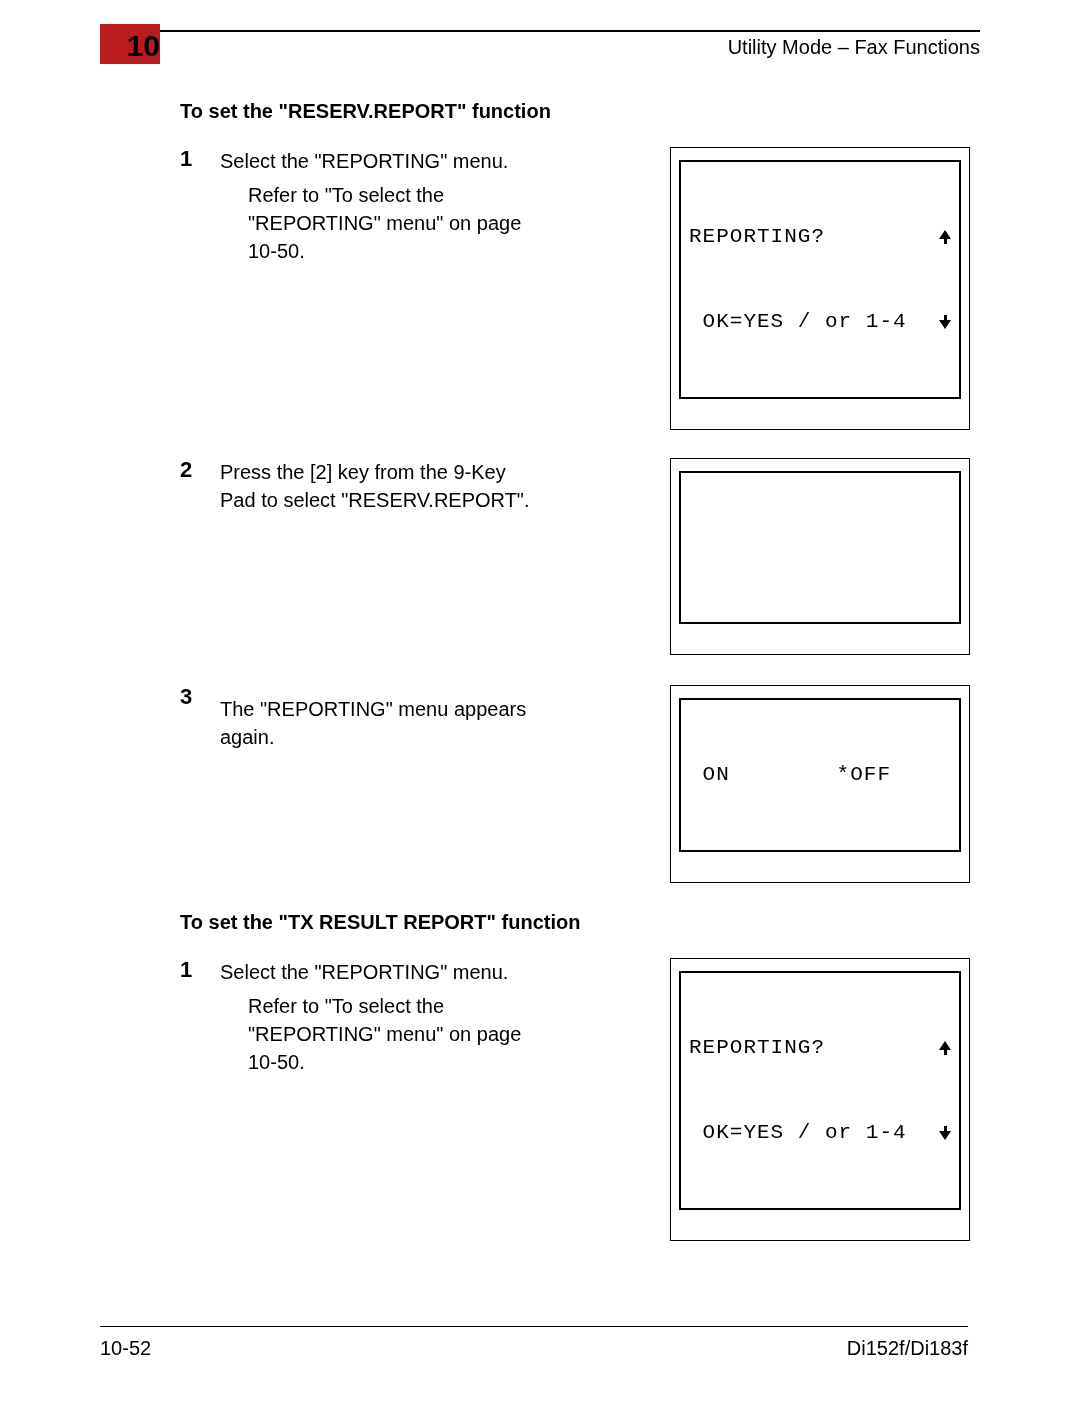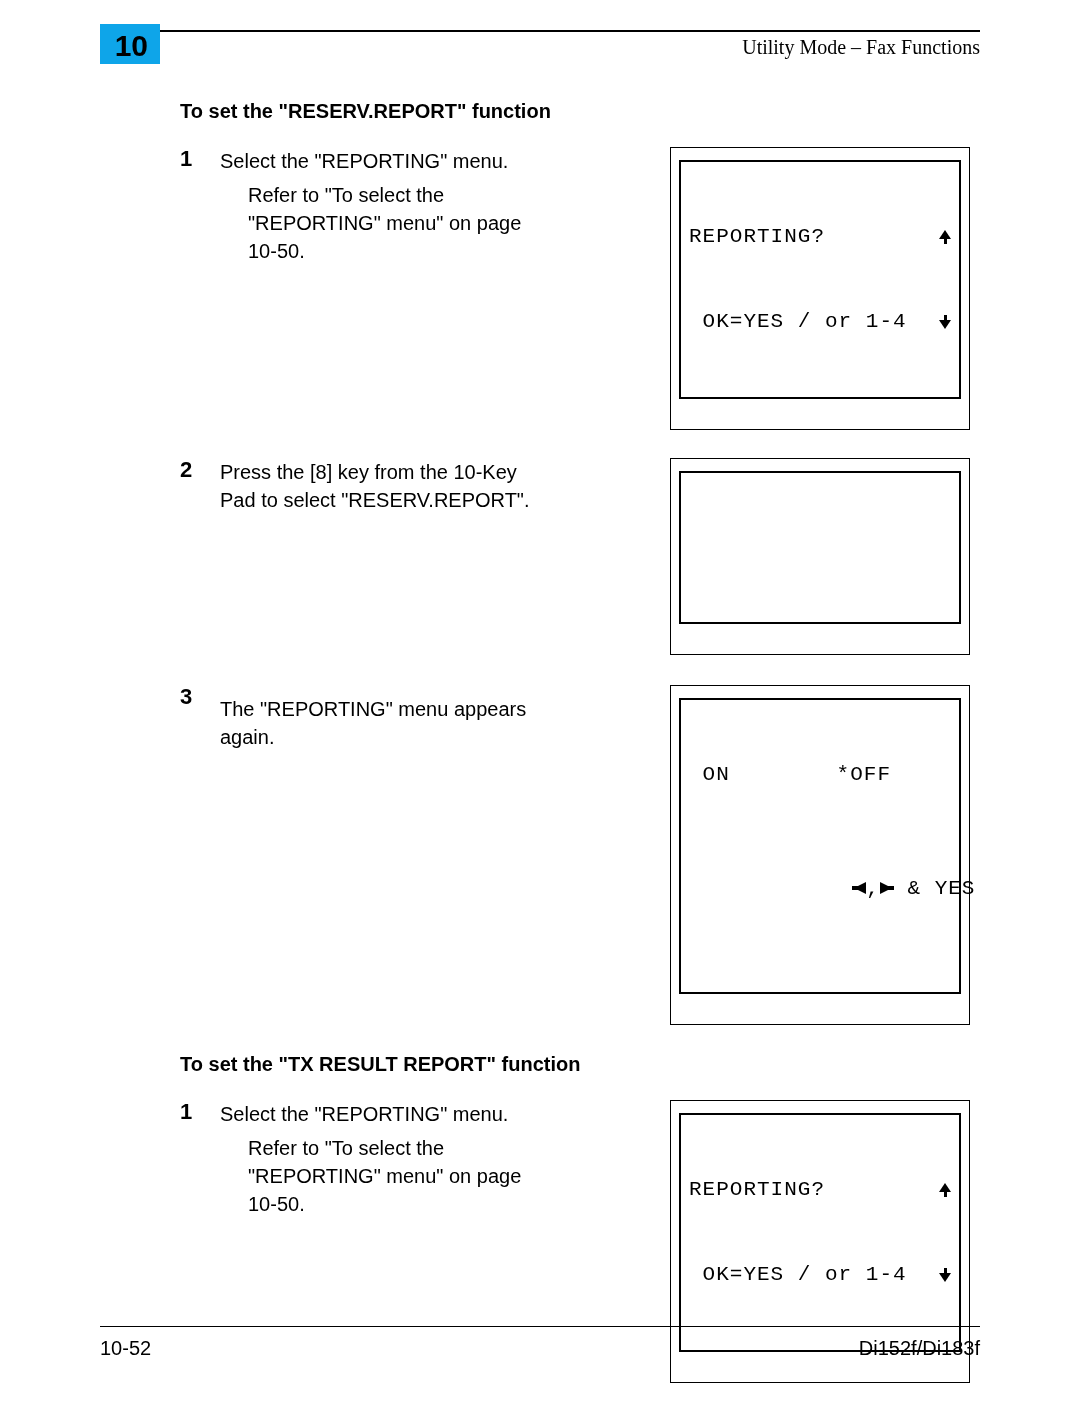--- a/index.html
+++ b/index.html
@@ -23,33 +23,32 @@
     border: none;
     border-top: 2px solid #000;
     margin: 0;
   }
   .chapter-box {
     position: absolute;
     left: 0;
     top: -6px;
     width: 60px;
     height: 40px;
-    background: #0ea5e9;
+    background: #b91c1c;
     font-size: 30px;
     font-weight: bold;
     text-align: right;
-    padding-right: 12px;
+    padding-right: 0;
     line-height: 44px;
   }
   .header-title {
     position: absolute;
     right: 0;
     top: 6px;
     font-size: 20px;
-    font-family: Liberation Serif, serif;
   }
   .content {
     position: absolute;
     left: 80px;
     top: 70px;
     width: 800px;
   }
   .section-title {
     font-weight: bold;
     font-size: 20px;
@@ -93,21 +92,21 @@
     font-family: "Courier New", monospace;
     font-size: 21px;
     font-weight: 500;
     letter-spacing: 1px;
     white-space: pre;
     line-height: 1.35;
   }
   .lcd-line { display: flex; justify-content: space-between; align-items: center; }
   .footer {
     position: absolute;
-    left: 0; right: 0;
+    left: 0; right: 12px;
     bottom: 20px;
   }
   .hr-bottom { border: none; border-top: 1.5px solid #000; margin: 0 0 10px 0; }
   .footer-row { display: flex; justify-content: space-between; font-size: 20px; }
   .tri { display:inline-block; width:0; height:0; vertical-align: -1px; }
   .tri-left { border-top:8px solid transparent; border-bottom:8px solid transparent; border-right:14px solid #000; }
   .tri-right { border-top:8px solid transparent; border-bottom:8px solid transparent; border-left:14px solid #000; }
   .scroll-up, .scroll-down {
     display:inline-block; width:0; height:0;
   }
@@ -148,21 +147,21 @@
             <span class="scroll-box"><span class="scroll-stem"></span><span class="scroll-down"></span></span>
           </div>
         </div>
           </div>
       </div>
     </div>
 
     <div class="step-row">
       <div class="step-num">2</div>
       <div class="step-body">
-        <div>Press the [8] key from the 10-Key Pad to select "RESERV.REPORT".</div>
+        <div>Press the [2] key from the 9-Key Pad to select "RESERV.REPORT".</div>
       </div>
       <div class="display-col">
         <div class="lcd">
             <div class="lcd-inner">
           <div>&nbsp;</div>
         </div>
           </div>
       </div>
     </div>
 
@@ -170,27 +169,20 @@
       <div class="step-num">3</div>
       <div class="step-body">
         <div class="step-para">The "REPORTING" menu appears again.</div>
       </div>
       <div class="display-col">
         <div class="lcd">
             <div class="lcd-inner">
           <div class="lcd-line">
             <span> ON</span>
             <span style="margin-right:60px">*OFF</span>
-          </div>
-          <div>
-            <svg width="14" height="12">
-                  <polygon points="14,0 6,4 0,4 0,8 6,8 14,12" fill="#000"></polygon>
-                </svg><span>,</span><svg width="14" height="12">
-                  <polygon points="0,0 8,4 14,4 14,8 8,8 0,12" fill="#000"></polygon>
-                </svg><span> &amp; YES</span>
           </div>
         </div>
           </div>
       </div>
     </div>
 
     <div class="section-title" style="margin-top:6px">To set the "TX RESULT REPORT" function</div>
 
     <div class="step-row">
       <div class="step-num">1</div>

